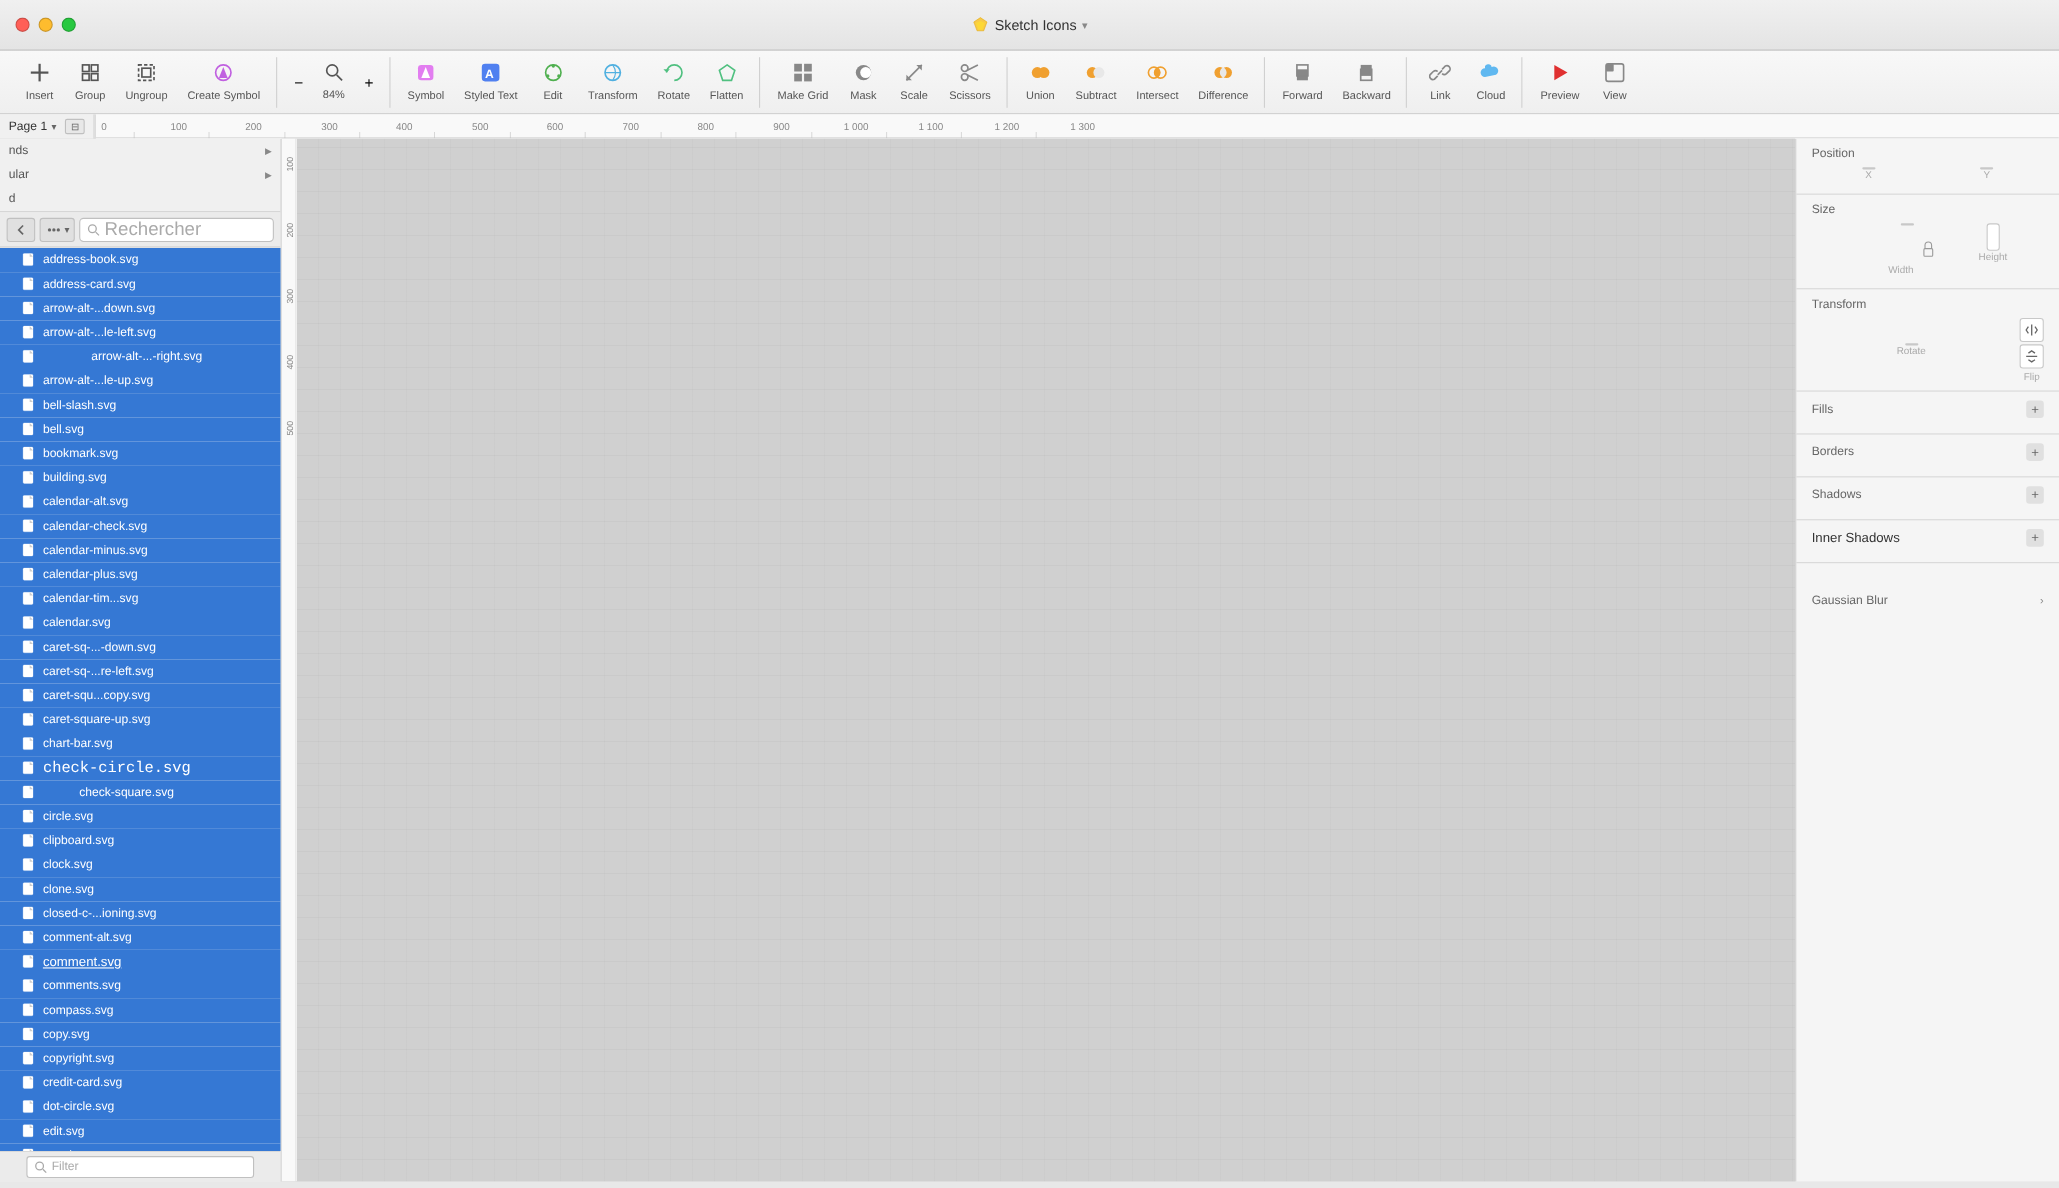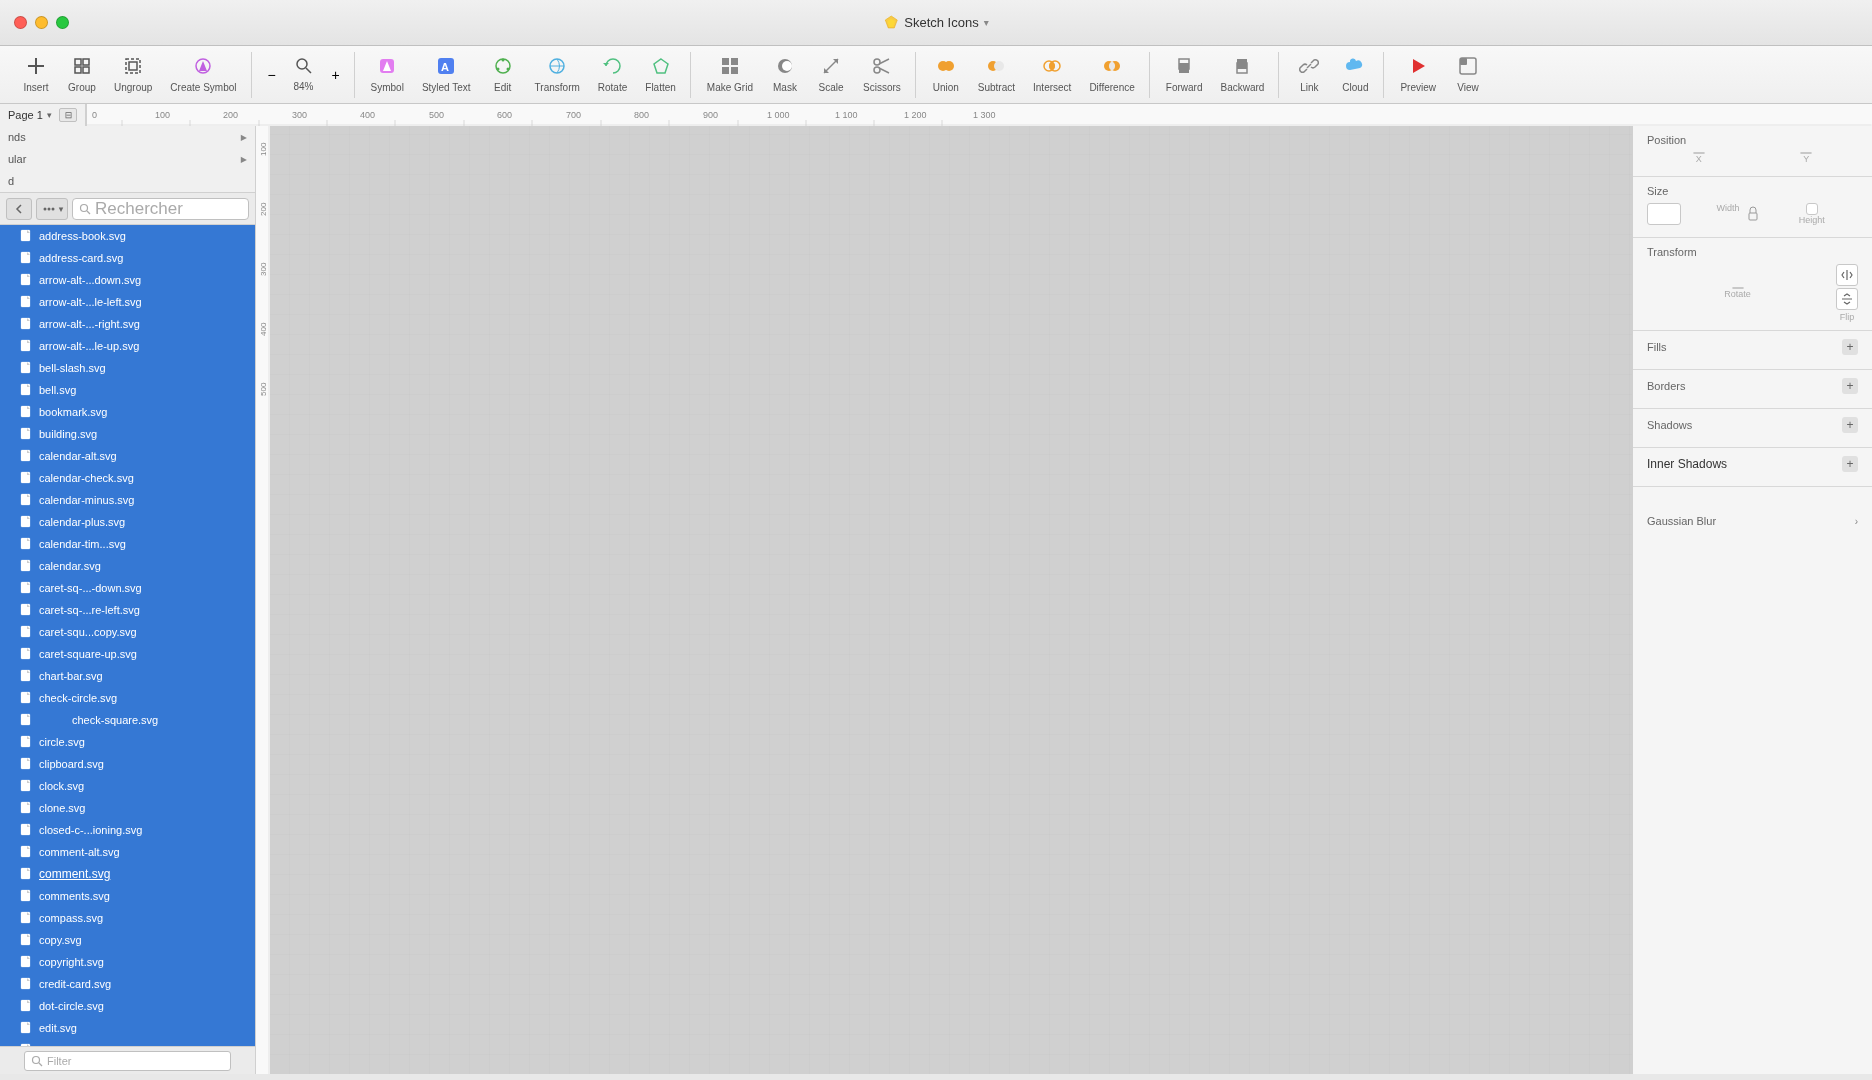--- a/index.html
+++ b/index.html
@@ -788,21 +788,21 @@
       </div>
       <span style="font-size:11px;">arrow-alt-...le-left.svg</span>
     </div>
         <div class="file-item">
       <div class="file-icon">
         <svg width="14" height="14" viewBox="0 0 14 14">
           <rect x="1" y="1" width="9" height="11" rx="1" fill="white" stroke="rgba(255,255,255,0.5)" stroke-width="0.5"></rect>
           <path d="M7,1 L10,4 L7,4 Z" fill="#ccc"></path>
         </svg>
       </div>
-      <span style="font-size:11px;">arrow-alt-...-right.svg</span>
+      <span style="font-size:11px;margin-left:44px;">arrow-alt-...-right.svg</span>
     </div>
         <div class="file-item">
       <div class="file-icon">
         <svg width="14" height="14" viewBox="0 0 14 14">
           <rect x="1" y="1" width="9" height="11" rx="1" fill="white" stroke="rgba(255,255,255,0.5)" stroke-width="0.5"></rect>
           <path d="M7,1 L10,4 L7,4 Z" fill="#ccc"></path>
         </svg>
       </div>
       <span style="font-size:11px;">arrow-alt-...le-up.svg</span>
     </div>
@@ -941,21 +941,21 @@
       </div>
       <span style="font-size:11px;">chart-bar.svg</span>
     </div>
         <div class="file-item">
       <div class="file-icon">
         <svg width="14" height="14" viewBox="0 0 14 14">
           <rect x="1" y="1" width="9" height="11" rx="1" fill="white" stroke="rgba(255,255,255,0.5)" stroke-width="0.5"></rect>
           <path d="M7,1 L10,4 L7,4 Z" fill="#ccc"></path>
         </svg>
       </div>
-      <span style="font-size:11px;">check-circle.svg</span>
+      <span style="font-size:14px;font-family:Liberation Mono, monospace;">check-circle.svg</span>
     </div>
         <div class="file-item">
       <div class="file-icon">
         <svg width="14" height="14" viewBox="0 0 14 14">
           <rect x="1" y="1" width="9" height="11" rx="1" fill="white" stroke="rgba(255,255,255,0.5)" stroke-width="0.5"></rect>
           <path d="M7,1 L10,4 L7,4 Z" fill="#ccc"></path>
         </svg>
       </div>
       <span style="font-size:11px;margin-left:33px;">check-square.svg</span>
     </div>
@@ -1145,21 +1145,21 @@
         </div>
       </div>
     </div>
 
     <div class="right-panel-section">
       <div class="right-panel-section-header">
         <span class="section-label">Size</span>
       </div>
       <div class="prop-row">
         <div class="prop-input-pair">
-          <div style="display:flex; flex-direction:row; flex:1; align-items:flex-start;gap:35px;">
+          <div style="display:flex; flex-direction:column; flex:1; align-items:flex-end;gap:35px;">
             <div class="prop-input-sm"></div>
             <span class="prop-sublabel">Width</span>
           </div>
           <div style="width:18px; display:flex; align-items:center; justify-content:center;">
             <svg width="12" height="16" viewBox="0 0 12 16">
                 <rect x="2" y="7" width="8" height="7" rx="1" fill="none" stroke="#999" stroke-width="1"></rect>
                 <path d="M3,7 L3,4 A3,3 0 0,1 9,4 L9,7" fill="none" stroke="#999" stroke-width="1"></path>
               </svg>
           </div>
           <div style="display:flex; flex-direction:column; flex:1; align-items:center;">

